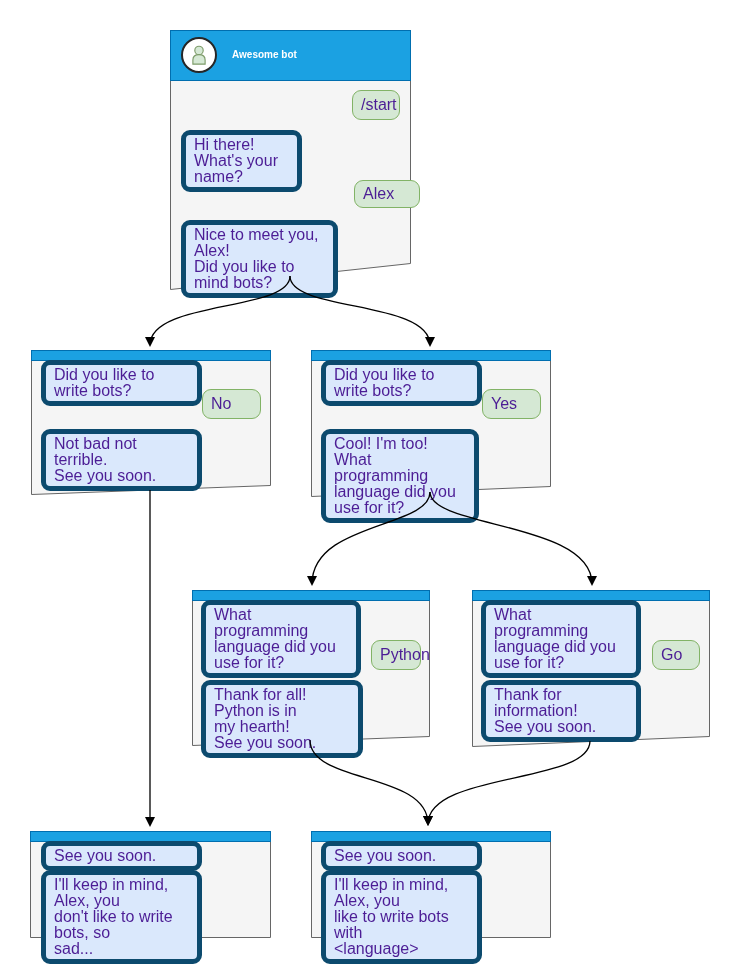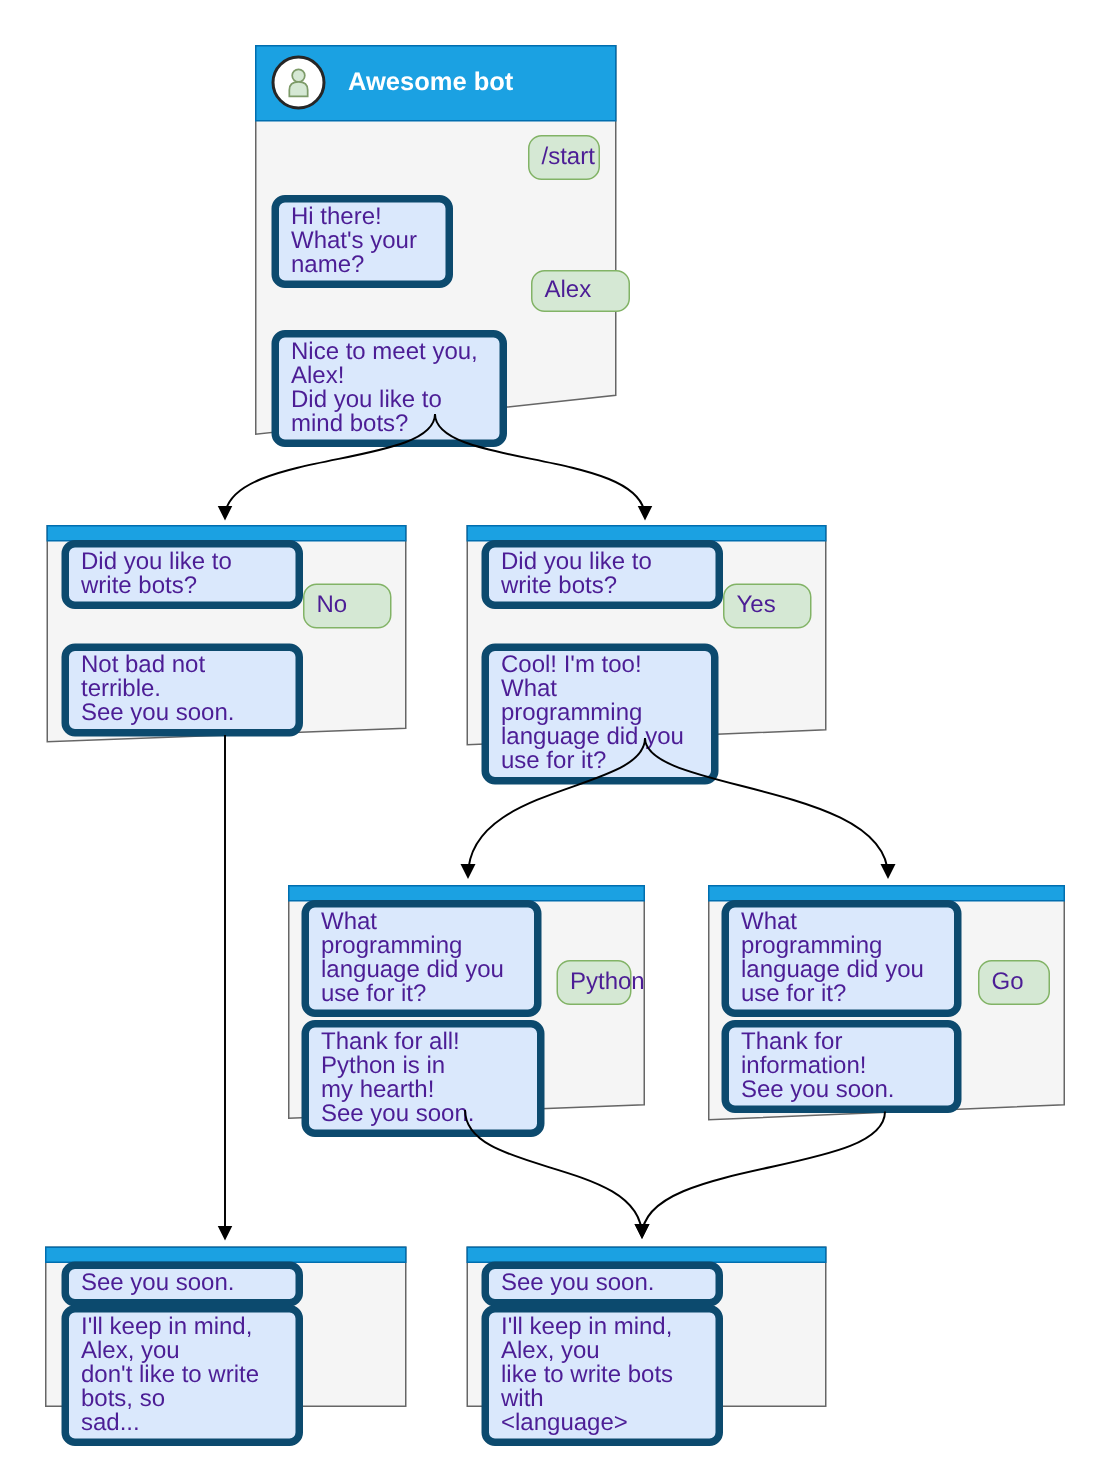--- a/index.html
+++ b/index.html
@@ -23,21 +23,21 @@
     background:#d5e8d4; border:1px solid #82b366;
     display:flex; align-items:center; padding:0 8px;
   }
   .avatar {
     position:absolute; left:11px; top:7px; width:32px; height:32px;
     background:#ffffff; border:2px solid #262626; border-radius:50%;
     display:flex; align-items:center; justify-content:center; z-index:2;
   }
   .bot-title {
     position:absolute; left:62px; top:0; height:50px; line-height:50px;
-    color:#ffffff; font-size:17px; font-weight:bold; z-index:2;
+    color:#ffffff; font-size:10px; font-weight:bold; z-index:2;
   }
 </style>
 </head>
 <body>
 
 <div class="canvas">
 
   <svg class="connectors" viewBox="0 0 743 971">
     <defs>
       <marker id="arw" markerWidth="12" markerHeight="12" refX="8" refY="5" orient="auto" markerUnits="userSpaceOnUse">

